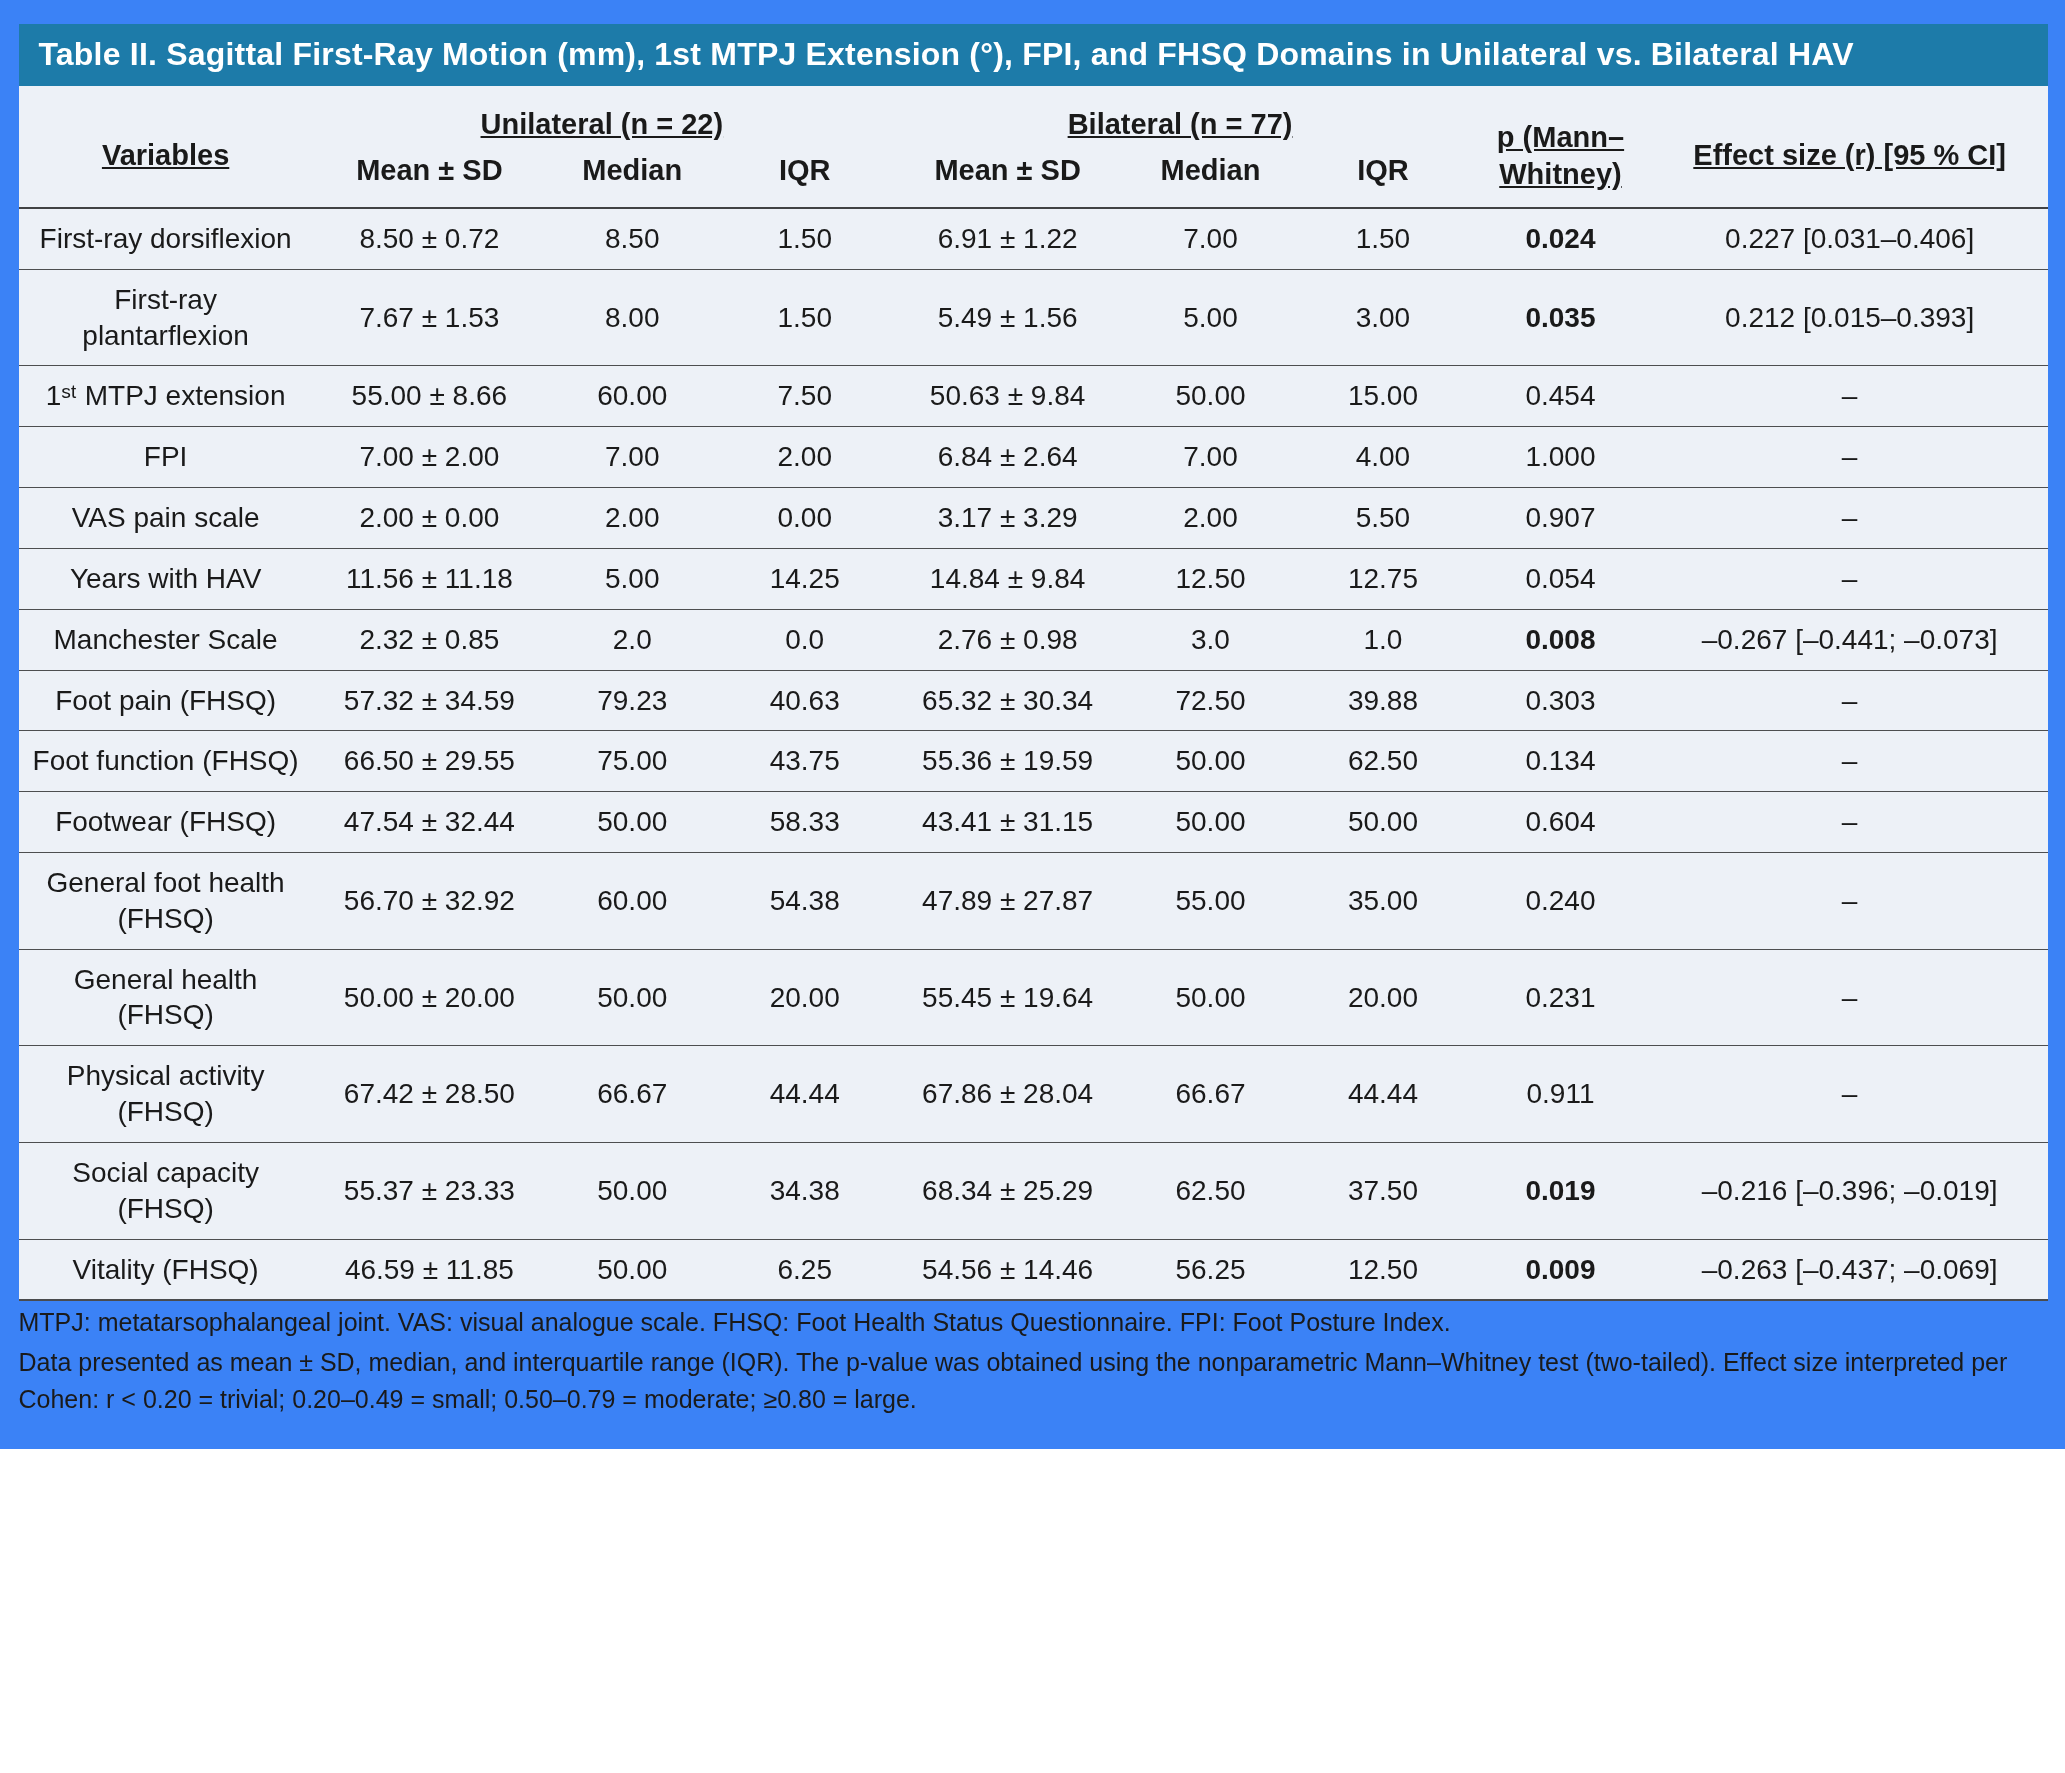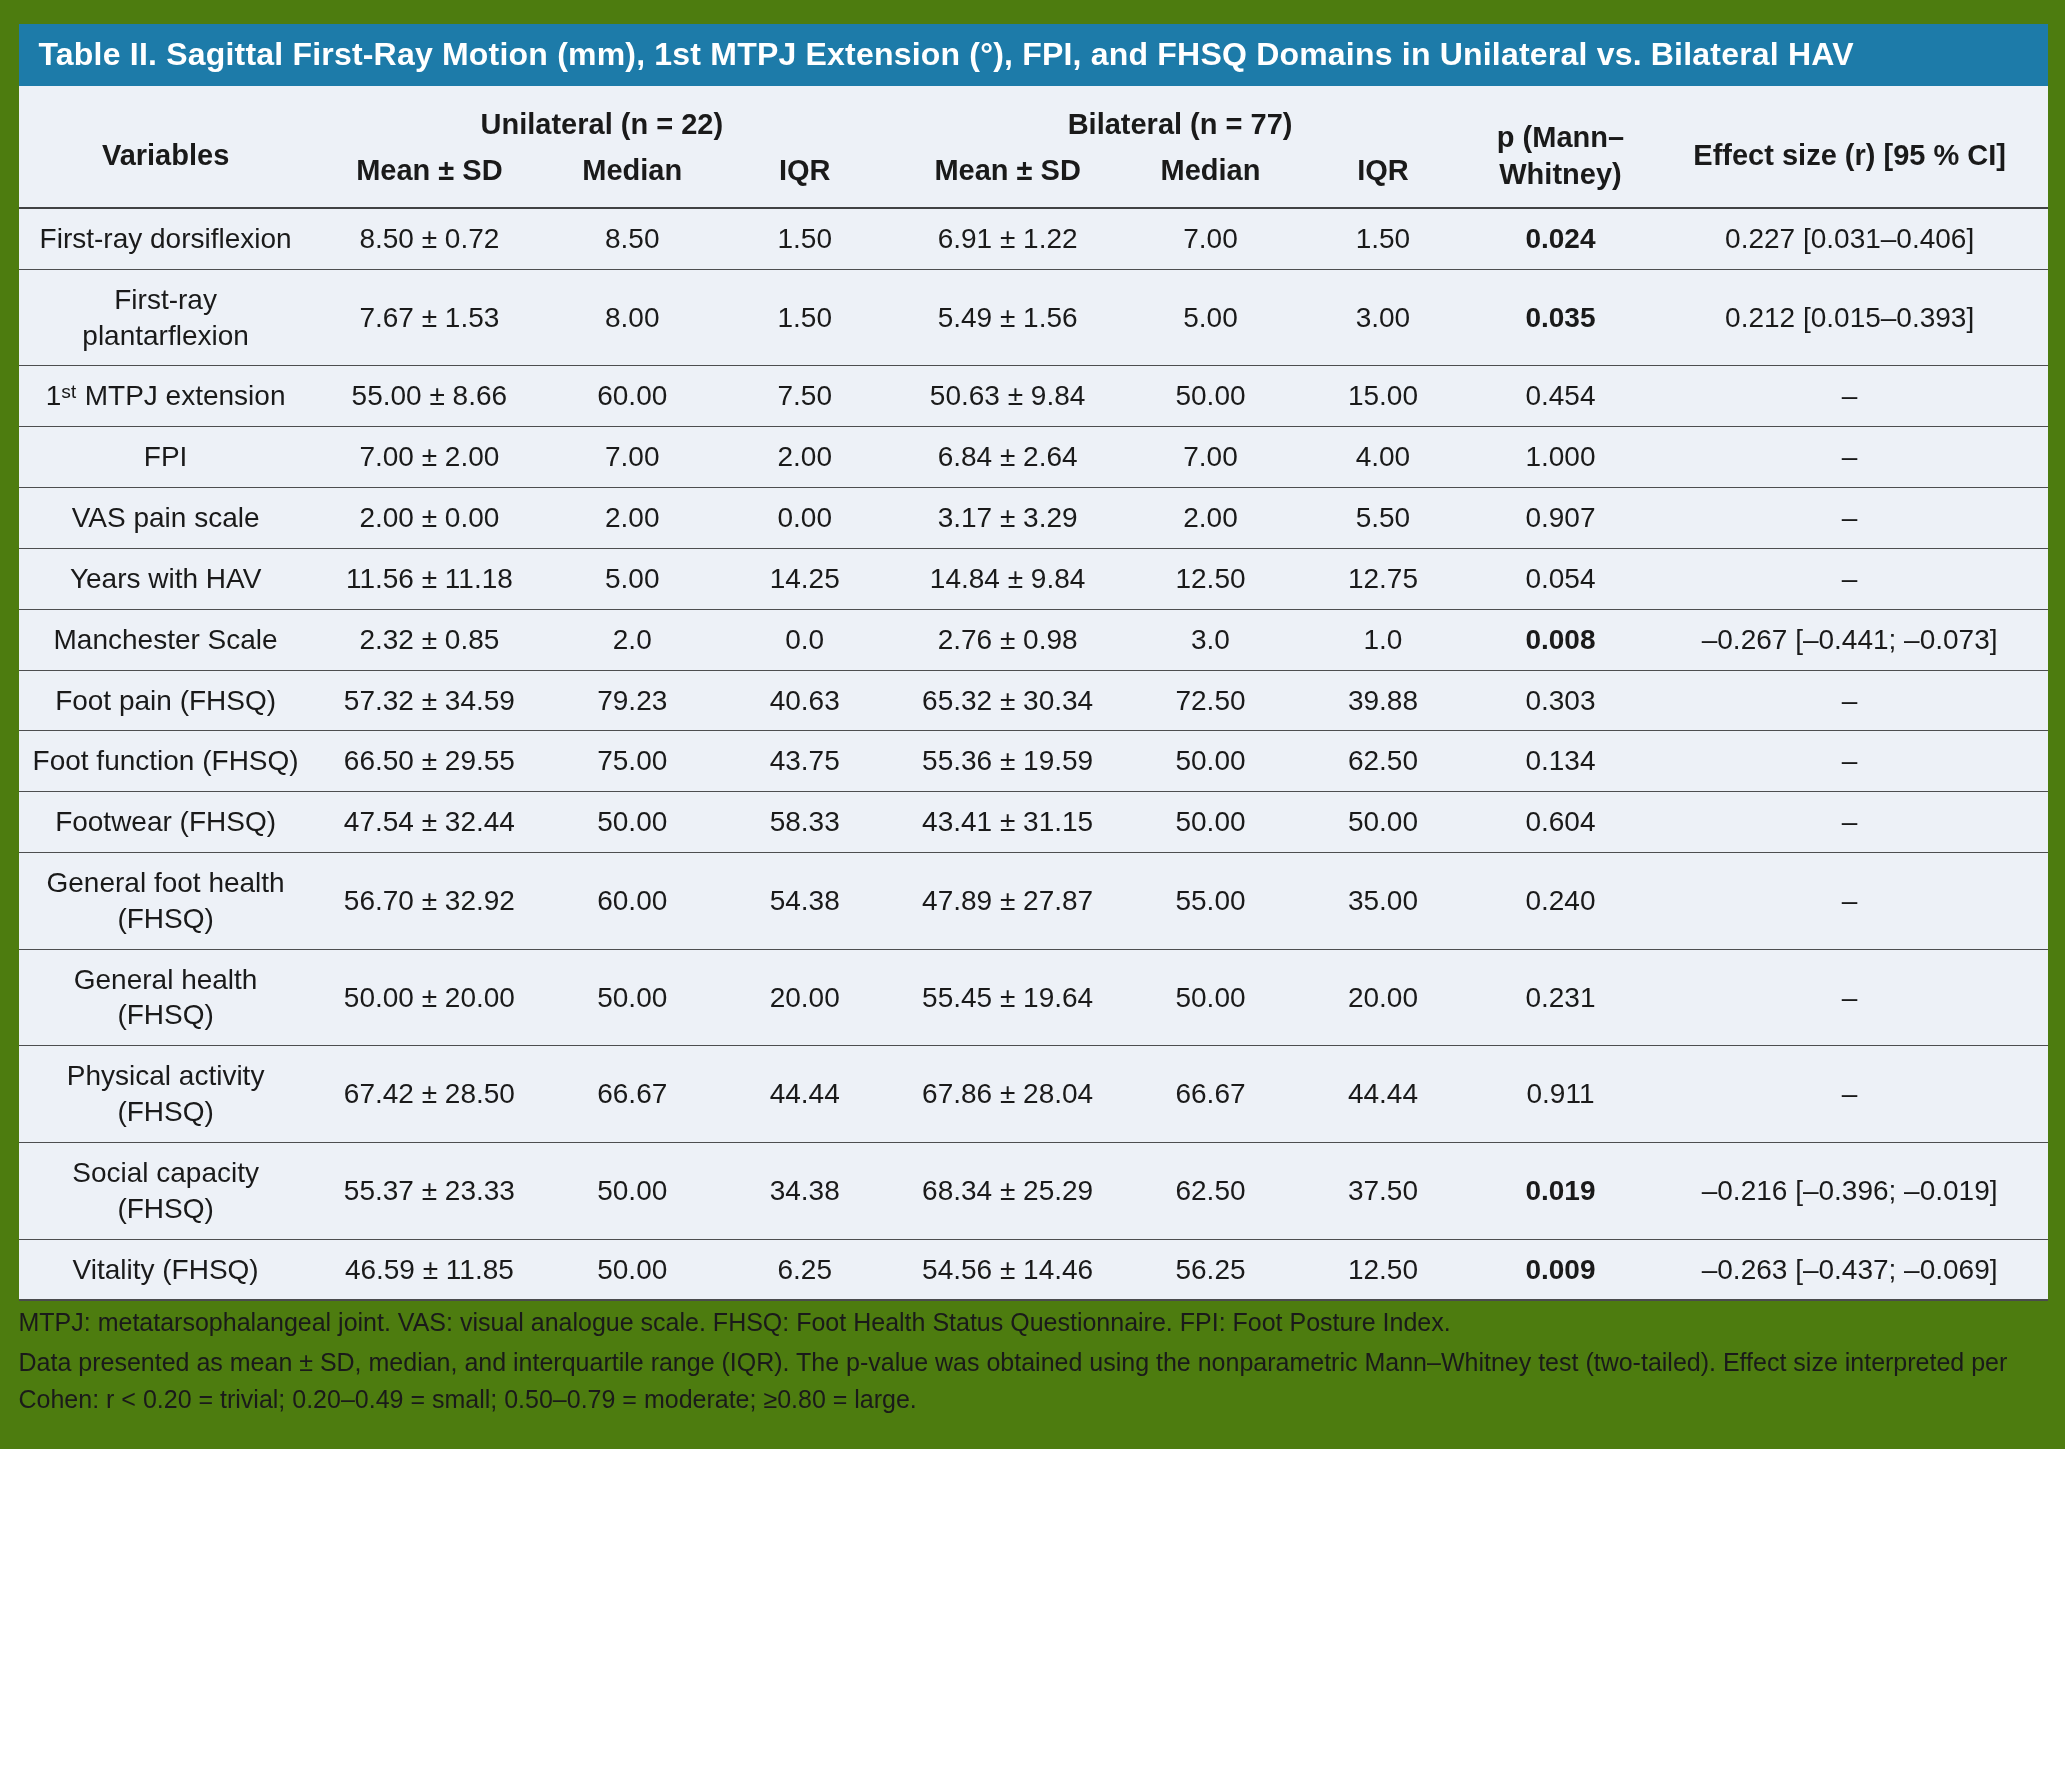--- a/index.html
+++ b/index.html
@@ -6,21 +6,21 @@
     margin: 0;
     padding: 0;
     background: #ffffff;
     font-family: "Liberation Sans", "DejaVu Sans", sans-serif;
     color: #1a1a1a;
   }
   .page {
     width: 2066px;
     box-sizing: border-box;
     padding: 24px 18.5px 28px 18.5px;
-    background: #4d7c0f;
+    background: #3b82f6;
   }
   .title-bar {
     background: #1d7ba9;
     color: #ffffff;
     font-size: 32px;
     font-weight: 700;
     padding: 12px 20px 13px 20px;
     letter-spacing: 0.2px;
   }
   table.results {
@@ -37,21 +37,21 @@
   col.c-p      { width: 9%;    }
   col.c-eff    { width: 19.5%; }
 
   thead th {
     font-weight: 700;
     font-size: 29px;
     text-align: center;
     vertical-align: middle;
     padding: 14.8px 7.4px;
   }
-  thead tr.group th { padding-top: 22px; padding-bottom: 3.7px; }
+  thead tr.group th { padding-top: 22px; padding-bottom: 3.7px; text-decoration: underline; }
   thead tr.sub   th { padding-top: 9.2px; padding-bottom: 20px; }
   thead th.rspan { vertical-align: middle; }
   thead th.p-head { white-space: pre-line; line-height: 1.25; }
   thead tr.sub th,
   thead th.rspan { border-bottom: 2.8px solid #414244; }
 
   tbody td {
     font-size: 28px;
     text-align: center;
     vertical-align: middle;

